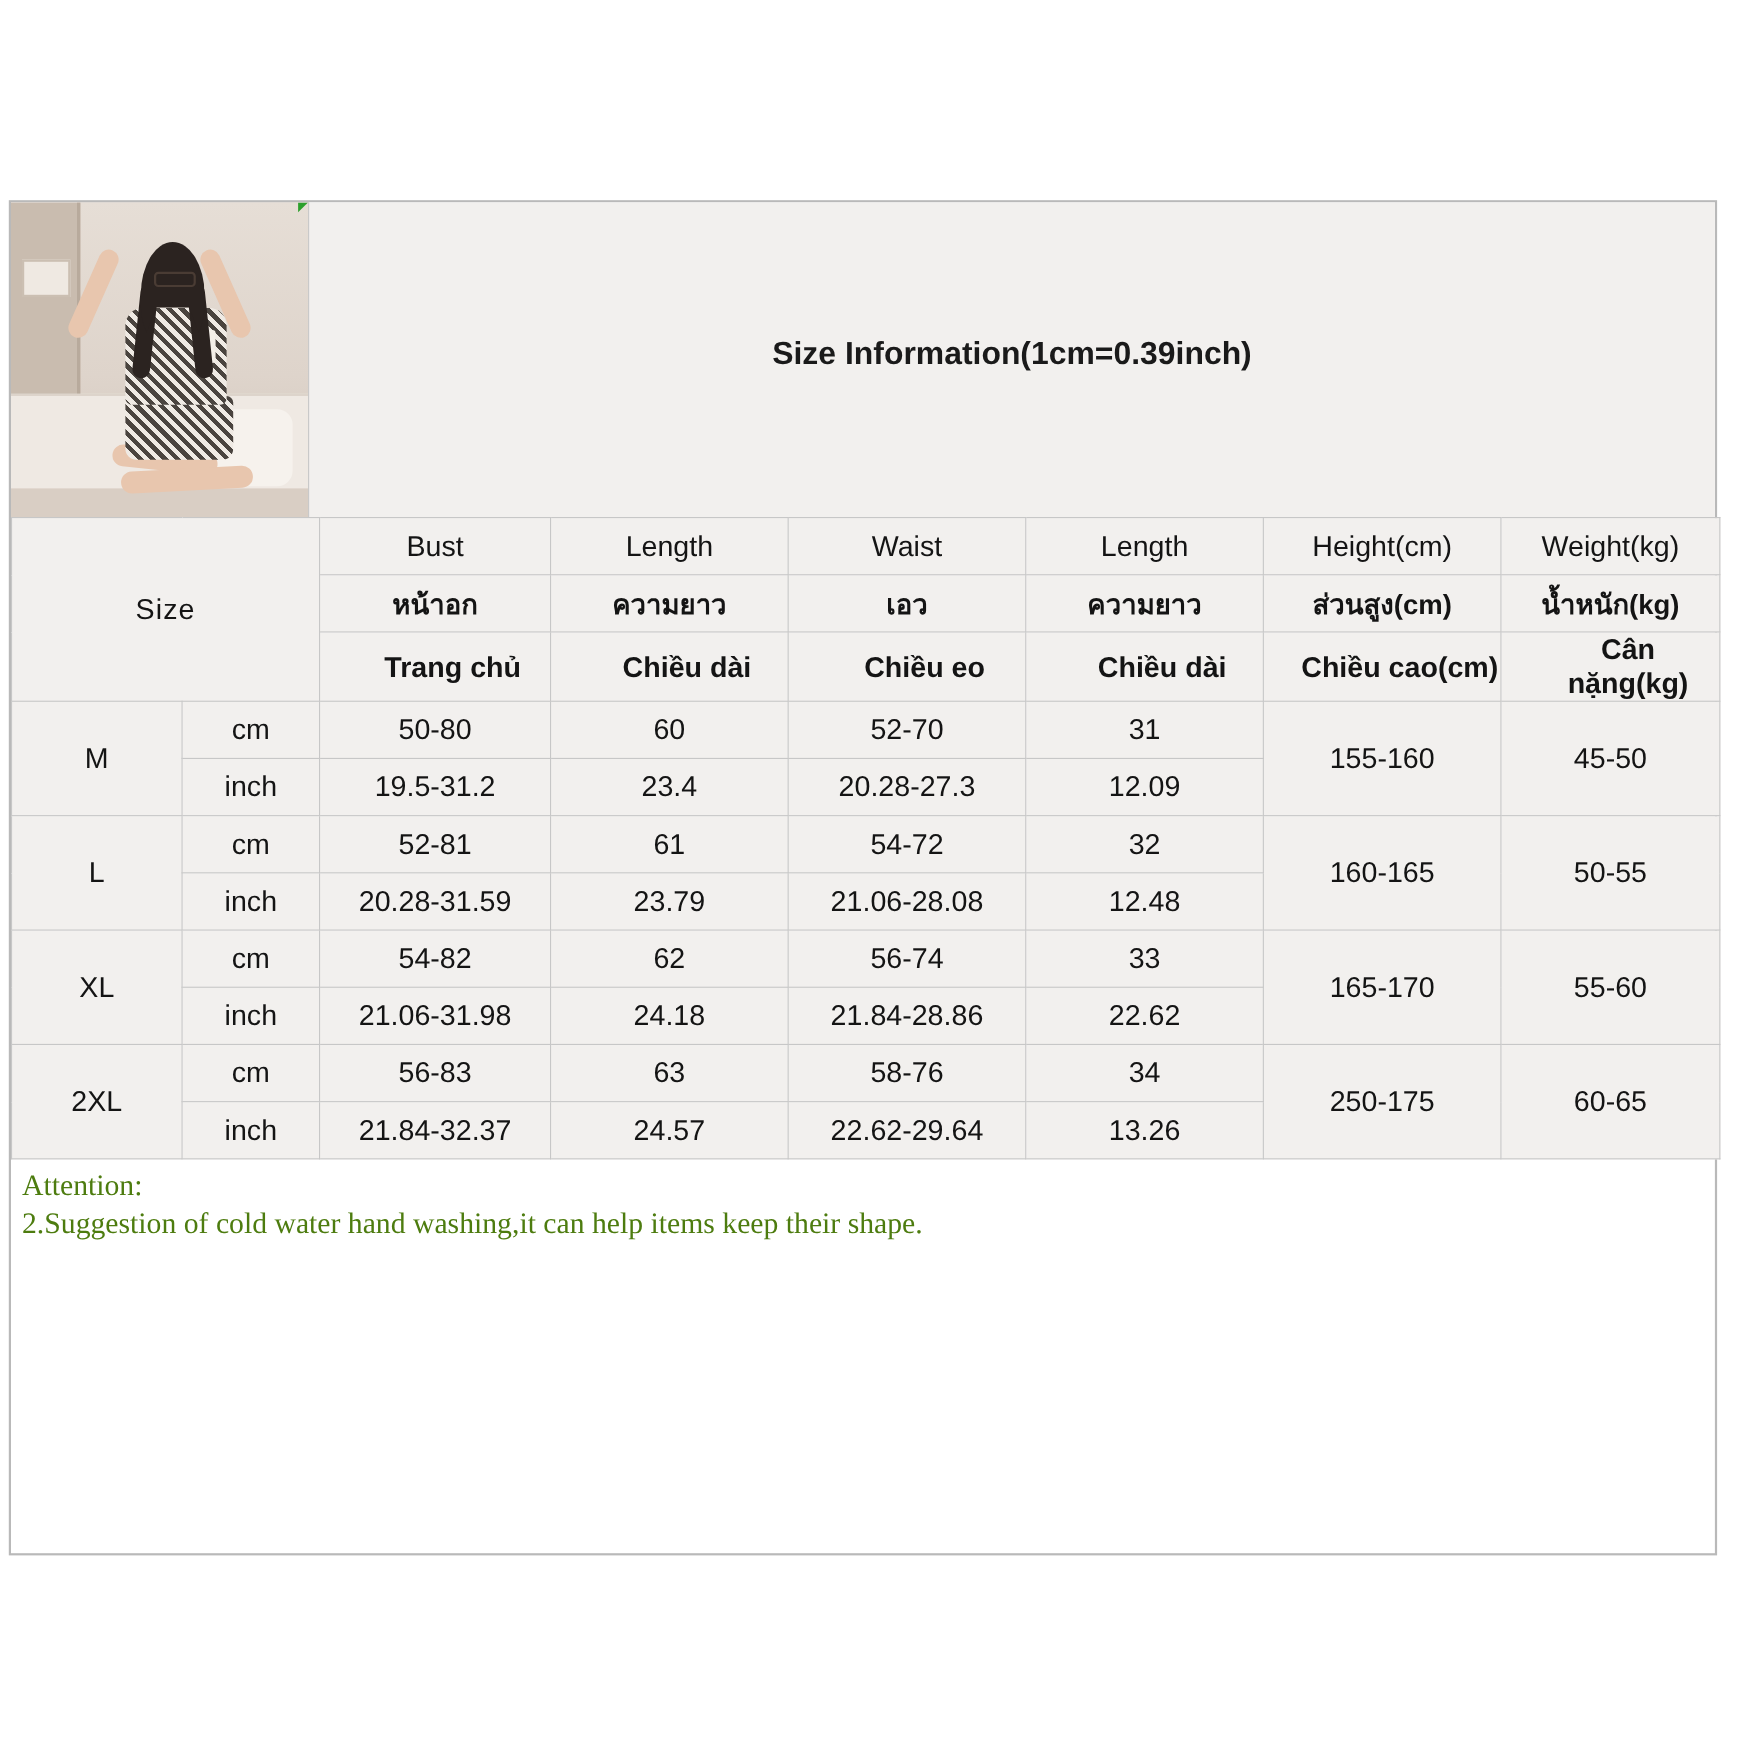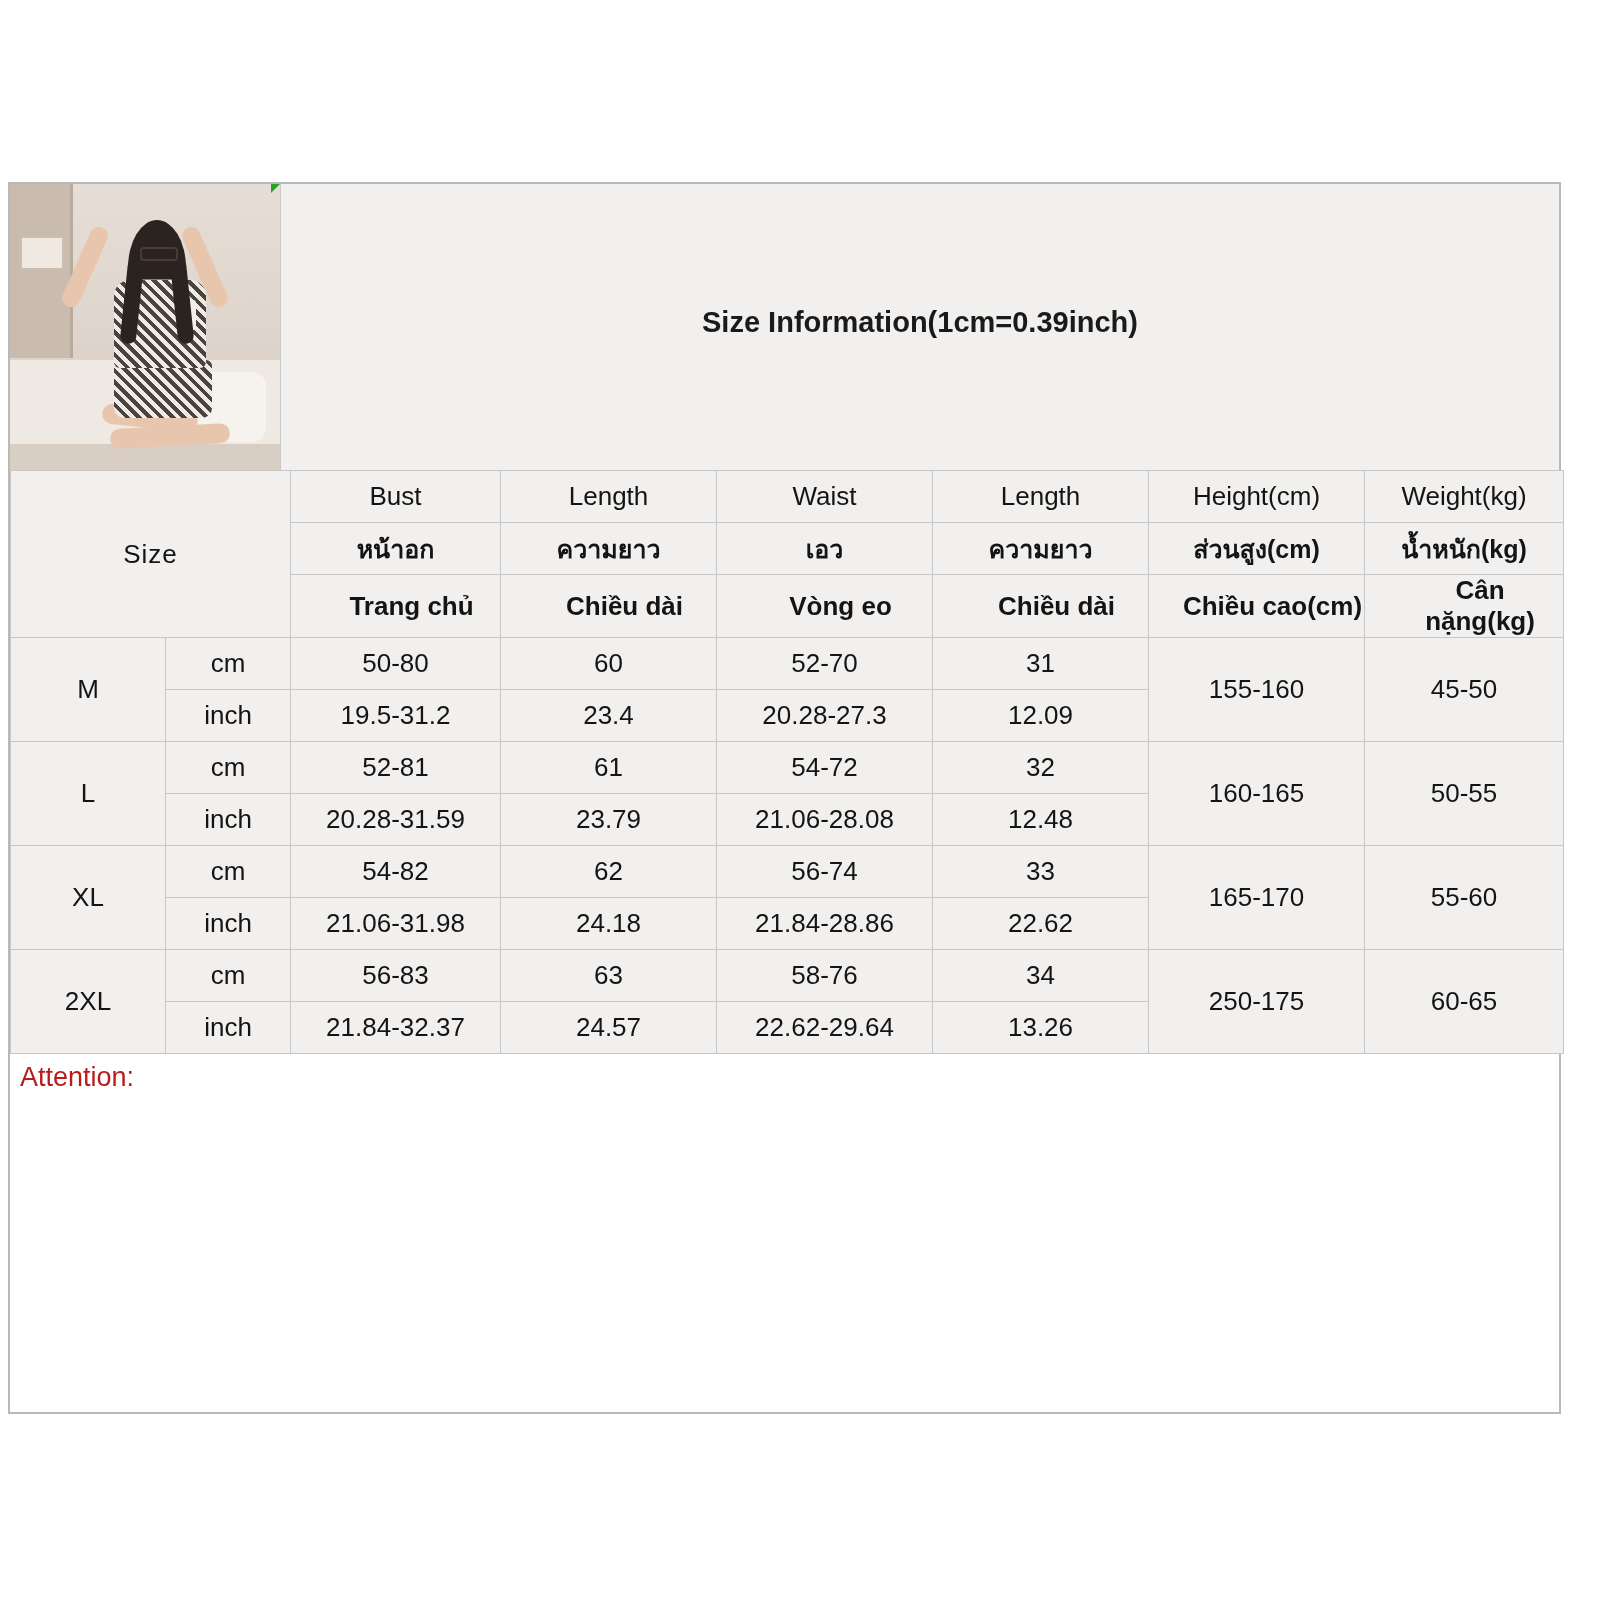--- a/index.html
+++ b/index.html
@@ -191,22 +191,22 @@
   .col-height  { width: 216px; }
   .col-weight  { width: 199px; }
 
   .hdr-row td { background: #e9e6e3; }
 
   
   .attention {
     padding: 6px 8px 0 10px;
     font-size: 27px;
     line-height: 1.30;
-    color: #b91c1c;
-    font-family: Liberation Sans, sans-serif;
+    color: #4d7c0f;
+    font-family: Liberation Serif, serif;
   }
   .attention p { margin: 0; }
 
   
   .tick {
     position: absolute;
     width: 0; height: 0;
     border-left: 9px solid #2ca02c;
     border-bottom: 9px solid transparent;
   }
@@ -271,21 +271,21 @@
           <td class="hdr-cell th2">หน้าอก</td>
           <td class="hdr-cell th2">ความยาว</td>
           <td class="hdr-cell th2">เอว</td>
           <td class="hdr-cell th2">ความยาว</td>
           <td class="hdr-cell th2">ส่วนสูง(cm)</td>
           <td class="hdr-cell th2">น้ำหนัก(kg)</td>
         </tr>
         <tr class="hdr-row">
           <td class="hdr-cell th3">Trang chủ</td>
           <td class="hdr-cell th3">Chiều dài</td>
-          <td class="hdr-cell th3">Vòng eo</td>
+          <td class="hdr-cell th3">Chiều eo</td>
           <td class="hdr-cell th3">Chiều dài</td>
           <td class="hdr-cell th3">Chiều cao(cm)</td>
           <td class="hdr-cell th3">Cân nặng(kg)</td>
         </tr>
 
         <tr>
           <td class="sz" rowspan="2">M</td>
           <td class="unit">cm</td>
           <td>50-80</td>
           <td>60</td>
@@ -353,16 +353,17 @@
           <td>21.84-32.37</td>
           <td>24.57</td>
           <td>22.62-29.64</td>
           <td>13.26</td>
         </tr>
       </tbody>
     </table>
 
     <div class="attention">
       <p>Attention:</p>
+      <p>2.Suggestion of cold water hand washing,it can help items keep their shape.</p>
     </div>
 
   </div>
 </div>
 
 </body></html>

